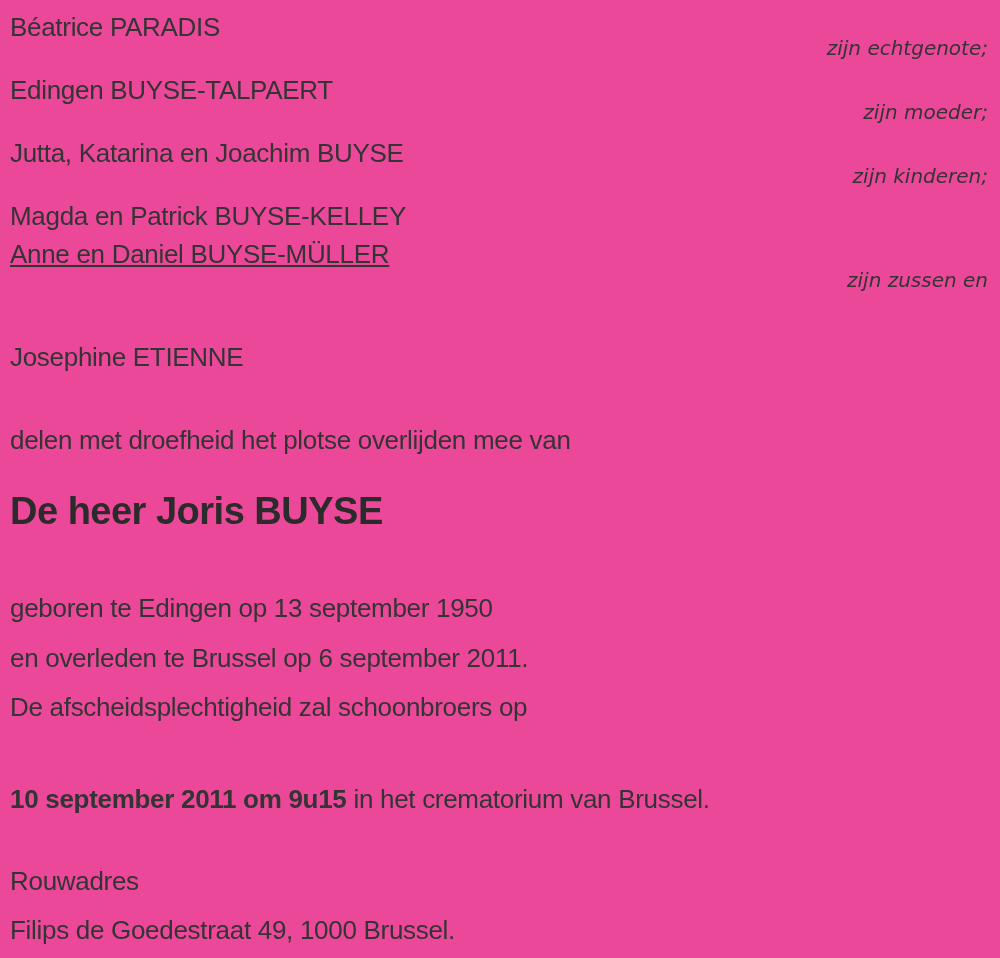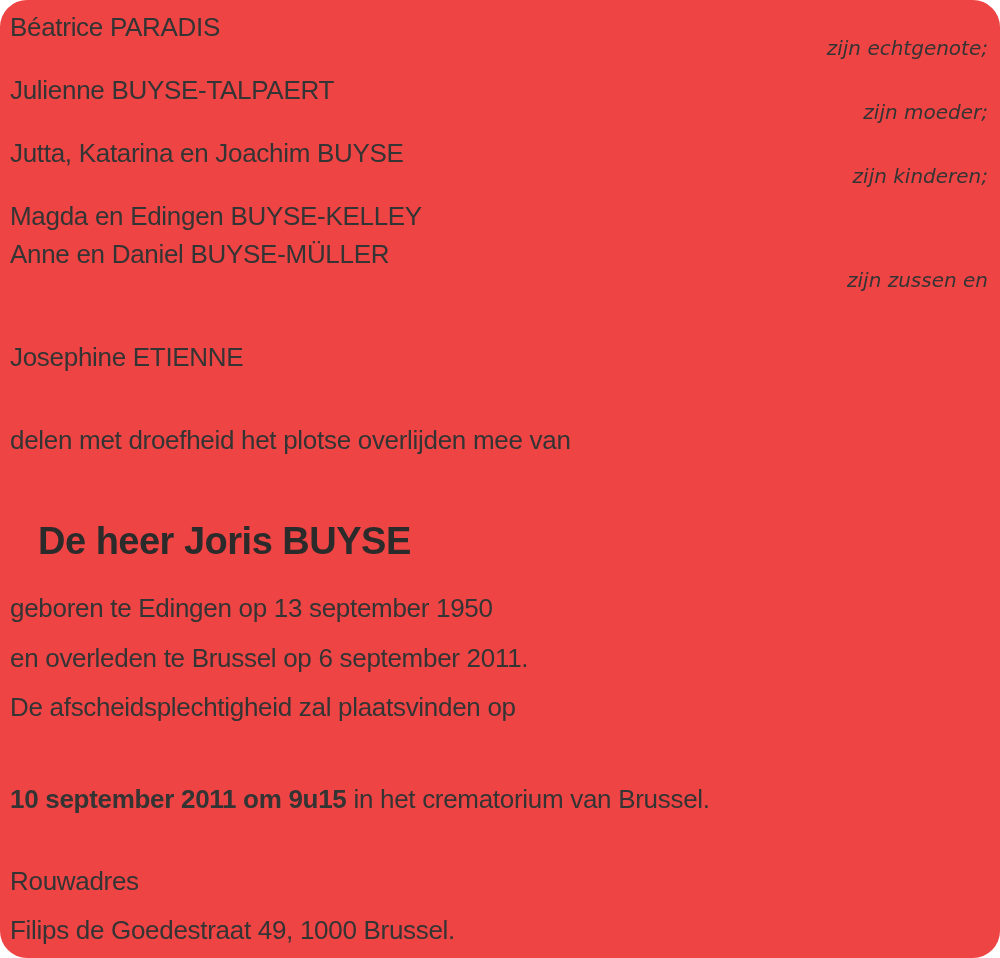--- a/index.html
+++ b/index.html
@@ -4,25 +4,24 @@
 <style>
   * { margin: 0; padding: 0; box-sizing: border-box; }
   html, body {
     width: 1000px;
     background: #ffffff;
   }
   .page {
     position: relative;
     width: 1000px;
     height: 958px;
-    background: #ef4444;
+    background: #ec4899;
     font-family: "Liberation Sans", sans-serif;
     color: #343434;
     overflow: hidden;
-    border-radius: 27px;
   }
   .line {
     position: absolute;
     left: 10px;
     font-size: 26px;
     letter-spacing: -0.3px;
     white-space: nowrap;
   }
   .relation {
     position: absolute;
@@ -47,37 +46,37 @@
   .bold-part { font-weight: bold; }
 </style>
 </head>
 <body>
 
 <div class="page">
 
   <div class="line" style="top: 12px;">Béatrice PARADIS</div>
   <div class="relation" style="top: 36px;">zijn echtgenote;</div>
 
-  <div class="line" style="top: 75px;">Julienne BUYSE-TALPAERT</div>
+  <div class="line" style="top: 75px;">Edingen BUYSE-TALPAERT</div>
   <div class="relation" style="top: 100px;">zijn moeder;</div>
 
   <div class="line" style="top: 138px;">Jutta, Katarina en Joachim BUYSE</div>
   <div class="relation" style="top: 164px;">zijn kinderen;</div>
 
-  <div class="line" style="top: 201px;">Magda en Edingen BUYSE-KELLEY</div>
-  <div class="line" style="top: 239px;">Anne en Daniel BUYSE-MÜLLER</div>
+  <div class="line" style="top: 201px;">Magda en Patrick BUYSE-KELLEY</div>
+  <div class="line" style="top: 239px; text-decoration: underline;">Anne en Daniel BUYSE-MÜLLER</div>
   <div class="relation" style="top: 268px; margin-left: 44px;">zijn zussen en</div>
 
   <div class="line" style="top: 342px;">Josephine ETIENNE</div>
 
   <div class="line" style="top: 425px;">delen met droefheid het plotse overlijden mee van</div>
 
-  <div class="deceased-name" style="top: 520px; margin-left: 28px;">De heer Joris BUYSE</div>
+  <div class="deceased-name" style="top: 490px;">De heer Joris BUYSE</div>
 
   <div class="line" style="top: 593px;">geboren te Edingen op 13 september 1950</div>
   <div class="line" style="top: 643px;">en overleden te Brussel op 6 september 2011.</div>
-  <div class="line" style="top: 692px;">De afscheidsplechtigheid zal plaatsvinden op</div>
+  <div class="line" style="top: 692px;">De afscheidsplechtigheid zal schoonbroers op</div>
   <div class="line" style="top: 752px; margin-top: 32px;"><span class="bold-part">10 september 2011 om 9u15</span><span> in het crematorium van Brussel.</span></div>
 
   <div class="line" style="top: 866px; text-align: right;">Rouwadres</div>
   <div class="line" style="top: 915px;">Filips de Goedestraat 49, 1000 Brussel.</div>
 
 </div>
 
 </body></html>

